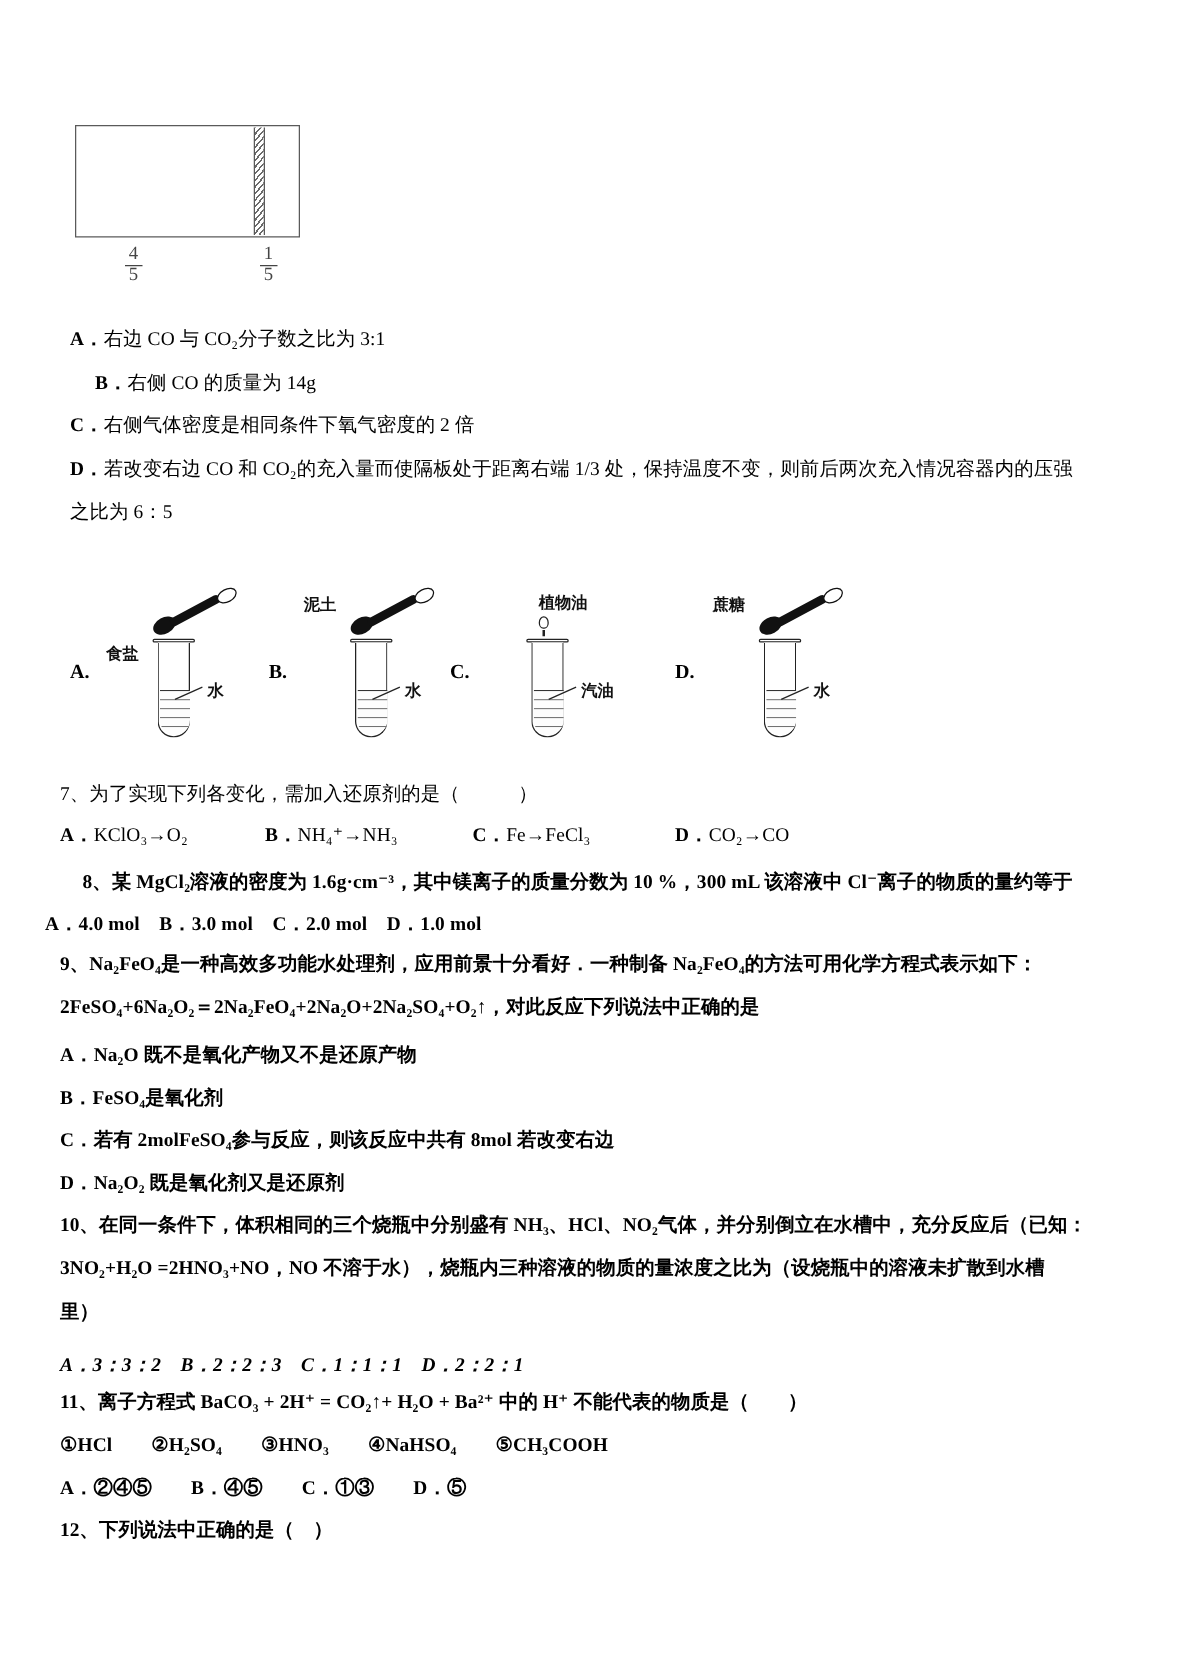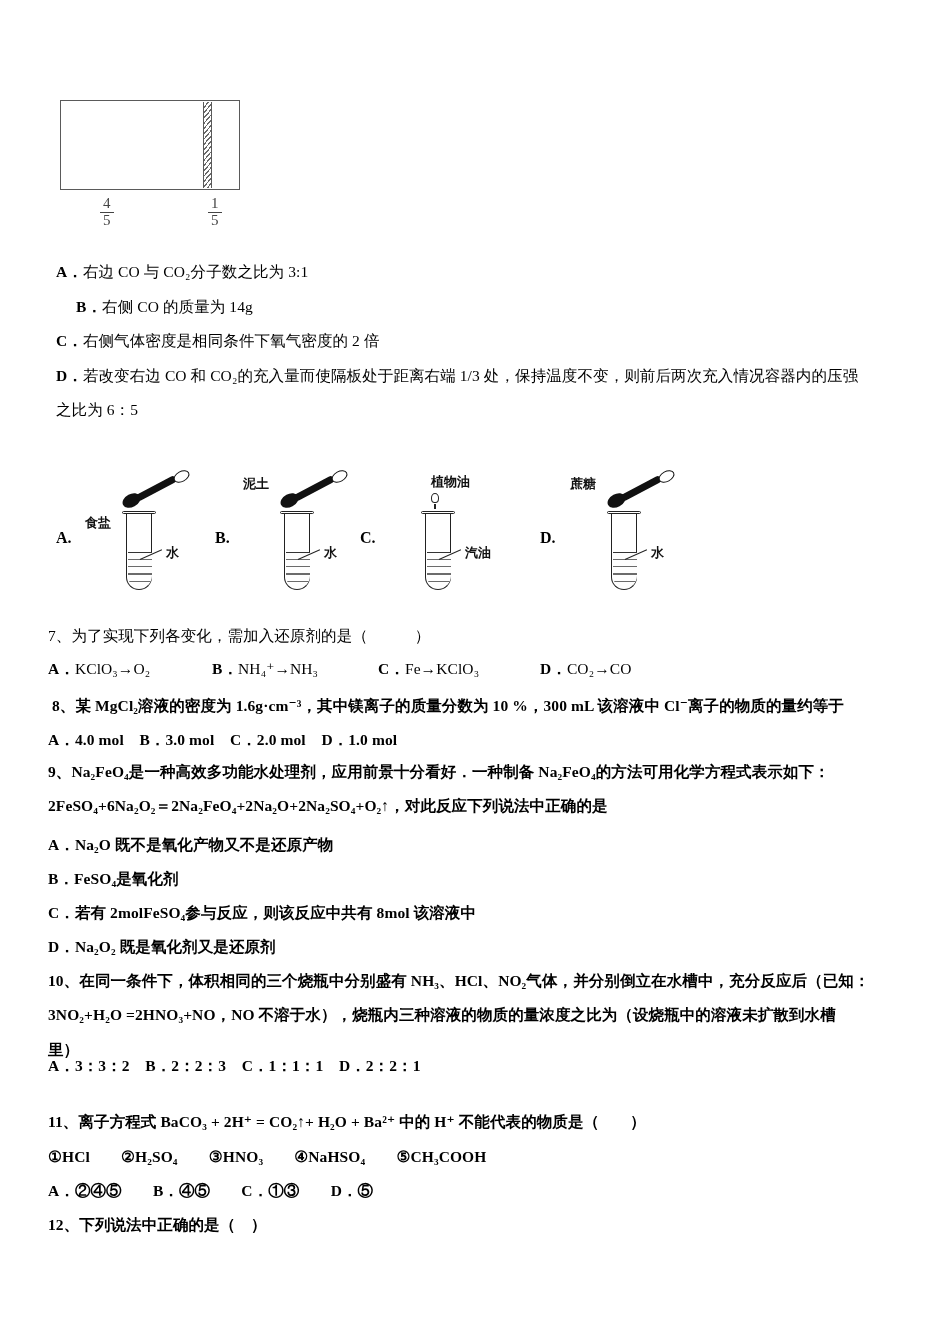--- a/index.html
+++ b/index.html
@@ -300,48 +300,48 @@
   </div>
 
   <div class="q-line" style="left:48px; top:626px;">7、为了实现下列各变化，需加入还原剂的是（　　　）</div>
   <div class="q-line" style="left:48px; top:659px;">
     <span class="opt-label">A．</span><span>KClO₃→O₂</span>
   </div>
   <div class="q-line" style="left:212px; top:659px;text-align:center;">
     <span class="opt-label">B．</span><span>NH₄⁺→NH₃</span>
   </div>
   <div class="q-line" style="left:378px; top:659px;">
-    <span class="opt-label">C．</span><span>Fe→KClO₃</span>
+    <span class="opt-label">C．</span><span>Fe→FeCl₃</span>
   </div>
   <div class="q-line" style="left:540px; top:659px;">
     <span class="opt-label">D．</span><span>CO₂→CO</span>
   </div>
 
-  <div class="q-line bold" style="left:52px; top:696px;">8、某 MgCl₂溶液的密度为 1.6g·cm⁻³，其中镁离子的质量分数为 10 %，300 mL 该溶液中 Cl⁻离子的物质的量约等于</div>
-  <div class="q-line bold" style="left:48px; top:730px;">A．4.0 mol　B．3.0 mol　C．2.0 mol　D．1.0 mol</div>
+  <div class="q-line bold" style="left:66px; top:696px;">8、某 MgCl₂溶液的密度为 1.6g·cm⁻³，其中镁离子的质量分数为 10 %，300 mL 该溶液中 Cl⁻离子的物质的量约等于</div>
+  <div class="q-line bold" style="left:36px; top:730px;">A．4.0 mol　B．3.0 mol　C．2.0 mol　D．1.0 mol</div>
 
   <div class="q-line bold" style="left:48px; top:762px;">9、Na₂FeO₄是一种高效多功能水处理剂，应用前景十分看好．一种制备 Na₂FeO₄的方法可用化学方程式表示如下：</div>
   <div class="q-line bold" style="left:48px; top:796px;">2FeSO₄+6Na₂O₂＝2Na₂FeO₄+2Na₂O+2Na₂SO₄+O₂↑，对此反应下列说法中正确的是</div>
   <div class="q-line bold" style="left:48px; top:835px;">
     <span class="opt-label">A．</span><span>Na₂O 既不是氧化产物又不是还原产物</span>
   </div>
   <div class="q-line bold" style="left:48px; top:869px;">
     <span class="opt-label">B．</span><span>FeSO₄是氧化剂</span>
   </div>
   <div class="q-line bold" style="left:48px; top:903px;">
-    <span class="opt-label">C．</span><span>若有 2molFeSO₄参与反应，则该反应中共有 8mol 该溶液中</span>
+    <span class="opt-label">C．</span><span>若有 2molFeSO₄参与反应，则该反应中共有 8mol 若改变右边</span>
   </div>
   <div class="q-line bold" style="left:48px; top:937px;">
     <span class="opt-label">D．</span><span>Na₂O₂ 既是氧化剂又是还原剂</span>
   </div>
 
   <div class="q-line bold" style="left:48px; top:971px;">10、在同一条件下，体积相同的三个烧瓶中分别盛有 NH₃、HCl、NO₂气体，并分别倒立在水槽中，充分反应后（已知：</div>
   <div class="q-line bold" style="left:48px; top:1005px;">3NO₂+H₂O =2HNO₃+NO，NO 不溶于水），烧瓶内三种溶液的物质的量浓度之比为（设烧瓶中的溶液未扩散到水槽</div>
   <div class="q-line bold" style="left:48px; top:1040px;">里）</div>
-  <div class="q-line bold" style="left:48px; top:1056px;">A．3：3：2　B．2：2：3　C．1：1：1　D．2：2：1</div>
+  <div class="q-line bold" style="left:48px; top:1083px;font-style:italic;">A．3：3：2　B．2：2：3　C．1：1：1　D．2：2：1</div>
 
   <div class="q-line bold" style="left:48px; top:1112px;">11、离子方程式 BaCO₃ + 2H⁺ = CO₂↑+ H₂O + Ba²⁺ 中的 H⁺ 不能代表的物质是（　　）</div>
   <div class="q-line bold" style="left:48px; top:1147px;">①HCl　　②H₂SO₄　　③HNO₃　　④NaHSO₄　　⑤CH₃COOH</div>
   <div class="q-line bold" style="left:48px; top:1181px;text-align:center;">A．②④⑤　　B．④⑤　　C．①③　　D．⑤</div>
 
   <div class="q-line bold" style="left:48px; top:1215px;">12、下列说法中正确的是（　）</div>
 
 </div>
 
 </body></html>

